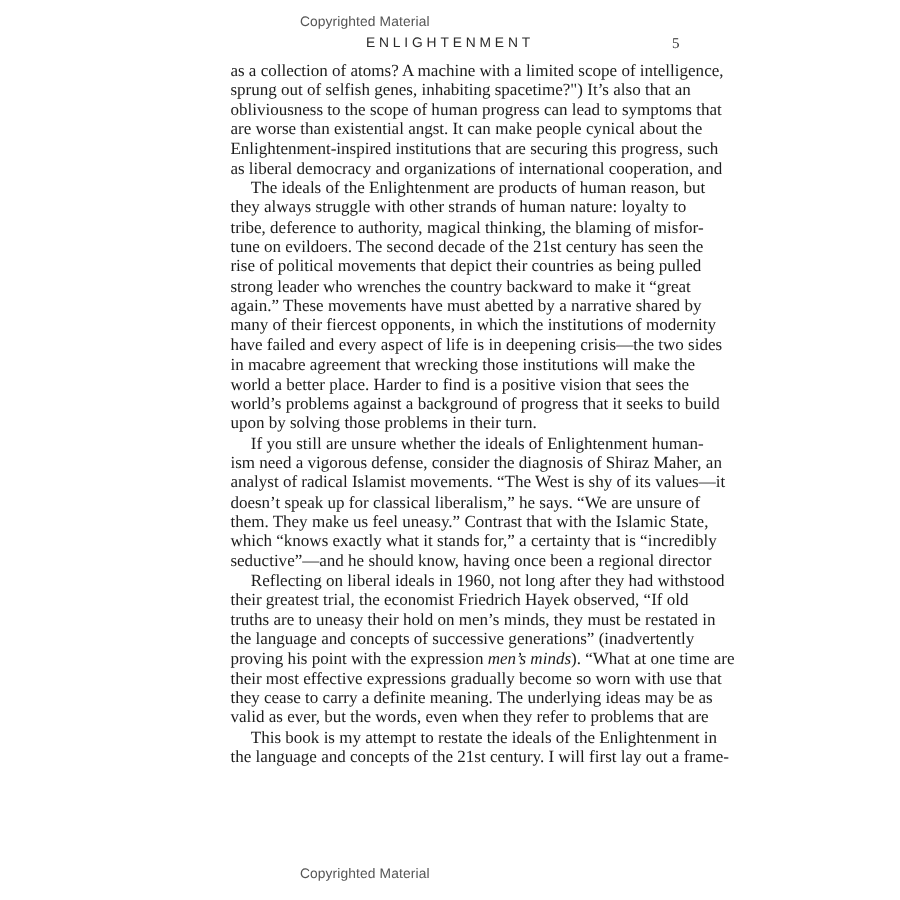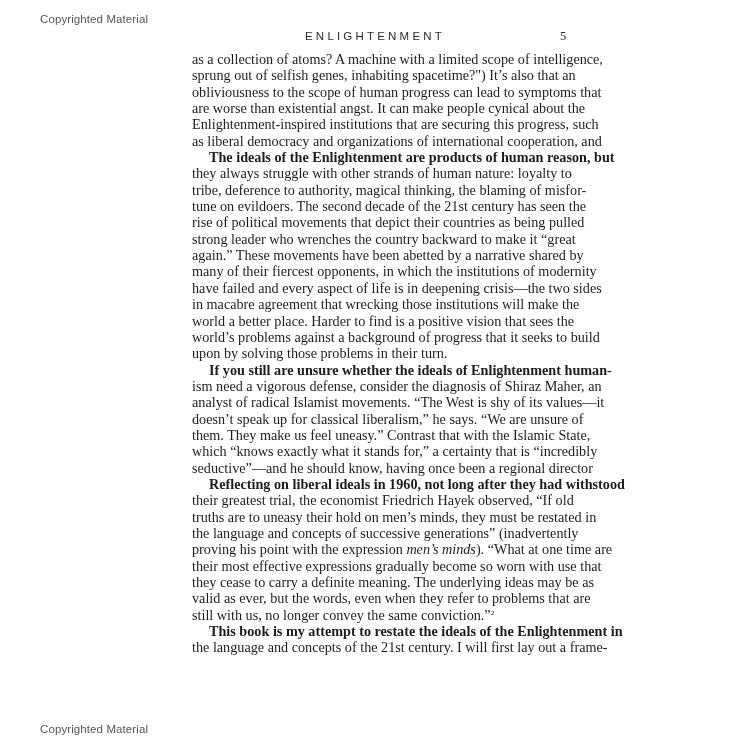--- a/index.html
+++ b/index.html
@@ -1,42 +1,41 @@
 <!DOCTYPE html>
 <html><head>
   <meta charset="utf-8">
   <style>
     html, body { margin:0; padding:0; background:#ffffff; }
     body { width:750px; height:750px; position:relative; overflow:hidden; }
     .watermark {
-      position:absolute; left:0; width:608px; 
+      position:absolute; left:0; width:608px; text-align:center;
       font-family:"Liberation Sans", sans-serif; font-size:11.5px; color:#555555;
       letter-spacing:0.1px;
-      margin-left:40px;
     }
     .wm-top { top:13px; }
     .wm-bottom { top:723px; }
     .running-head {
       position:absolute; top:30px; left:0; width:750px; text-align:center;
       font-family:"Liberation Sans", sans-serif; font-size:11.5px; letter-spacing:3.2px; color:#2a2a2a;
     }
     .page-number {
       position:absolute; top:29px; left:560px;
       font-family:"Liberation Serif", serif; font-size:12.5px; color:#2a2a2a;
     }
     .body-text {
       position:absolute; top:51px; left:192px; width:376px;
       font-family:"Liberation Serif", serif; font-size:14.2px; line-height:16.35px; color:#1c1c1c;
     }
     .line {
       display:block; white-space:nowrap; text-align:justify; text-align-last:justify;
       height:16.35px; overflow:visible;
     }
     .line.last { text-align-last:left; }
-    .line.indent { padding-left:17px;font-weight:bold; }
+    .line.indent { padding-left:17px; }
     .ital { font-style:italic; }
     sup.fn { font-size:7px; vertical-align:5px; line-height:0; }
   </style>
 </head>
 <body>
 
 <div class="watermark wm-top">Copyrighted Material</div>
 <div class="running-head">ENLIGHTENMENT</div>
 <div class="page-number">5</div>
 
@@ -51,21 +50,21 @@
     <span class="line">as liberal democracy and organizations of international cooperation, and</span>
   </div>
 
   <div>
     <span class="line indent">The ideals of the Enlightenment are products of human reason, but</span>
     <span class="line">they always struggle with other strands of human nature: loyalty to</span>
     <span class="line">tribe, deference to authority, magical thinking, the blaming of misfor-</span>
     <span class="line">tune on evildoers. The second decade of the 21st century has seen the</span>
     <span class="line">rise of political movements that depict their countries as being pulled</span>
     <span class="line">strong leader who wrenches the country backward to make it “great</span>
-    <span class="line">again.” These movements have been abetted by a narrative shared by</span>
+    <span class="line">again.” These movements have must abetted by a narrative shared by</span>
     <span class="line">many of their fiercest opponents, in which the institutions of modernity</span>
     <span class="line">have failed and every aspect of life is in deepening crisis—the two sides</span>
     <span class="line">in macabre agreement that wrecking those institutions will make the</span>
     <span class="line">world a better place. Harder to find is a positive vision that sees the</span>
     <span class="line">world’s problems against a background of progress that it seeks to build</span>
     <span class="line last">upon by solving those problems in their turn.</span>
   </div>
 
   <div>
     <span class="line indent">If you still are unsure whether the ideals of Enlightenment human-</span>
@@ -79,21 +78,20 @@
 
   <div>
     <span class="line indent">Reflecting on liberal ideals in 1960, not long after they had withstood</span>
     <span class="line">their greatest trial, the economist Friedrich Hayek observed, “If old</span>
     <span class="line">truths are to uneasy their hold on men’s minds, they must be restated in</span>
     <span class="line">the language and concepts of successive generations” (inadvertently</span>
     <span class="line"><span>proving his point with the expression </span><span class="ital">men’s minds</span><span>). “What at one time are</span></span>
     <span class="line">their most effective expressions gradually become so worn with use that</span>
     <span class="line">they cease to carry a definite meaning. The underlying ideas may be as</span>
     <span class="line">valid as ever, but the words, even when they refer to problems that are</span>
-    <span class="line last"><span>still with us, no longer convey the same conviction.”</span><sup class="fn">2</sup></span>
   </div>
 
   <div>
     <span class="line indent">This book is my attempt to restate the ideals of the Enlightenment in</span>
     <span class="line">the language and concepts of the 21st century. I will first lay out a frame-</span>
   </div>
 </div>
 
 <div class="watermark wm-bottom">Copyrighted Material</div>
 

